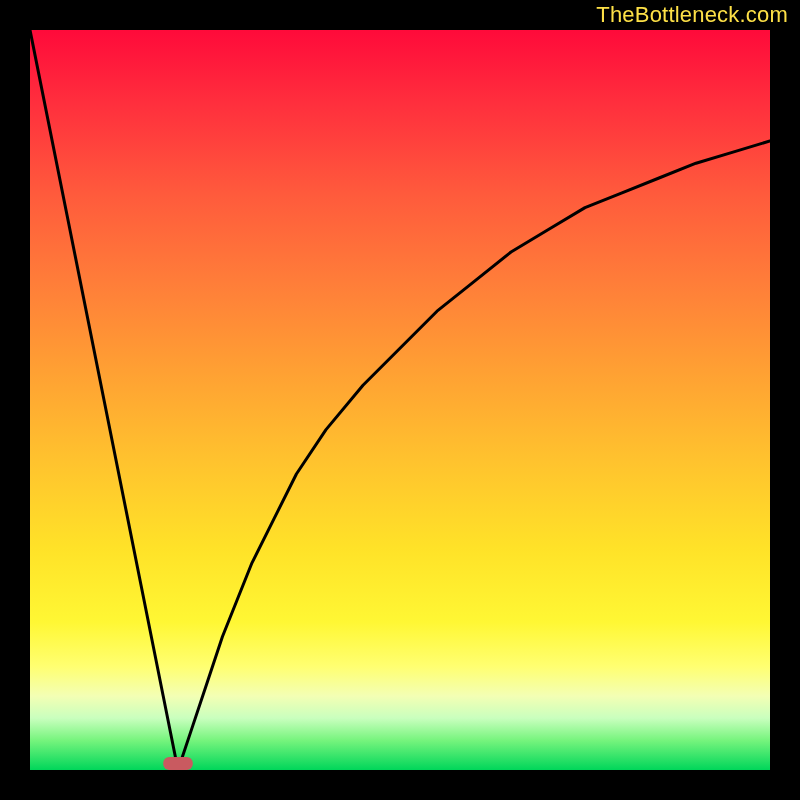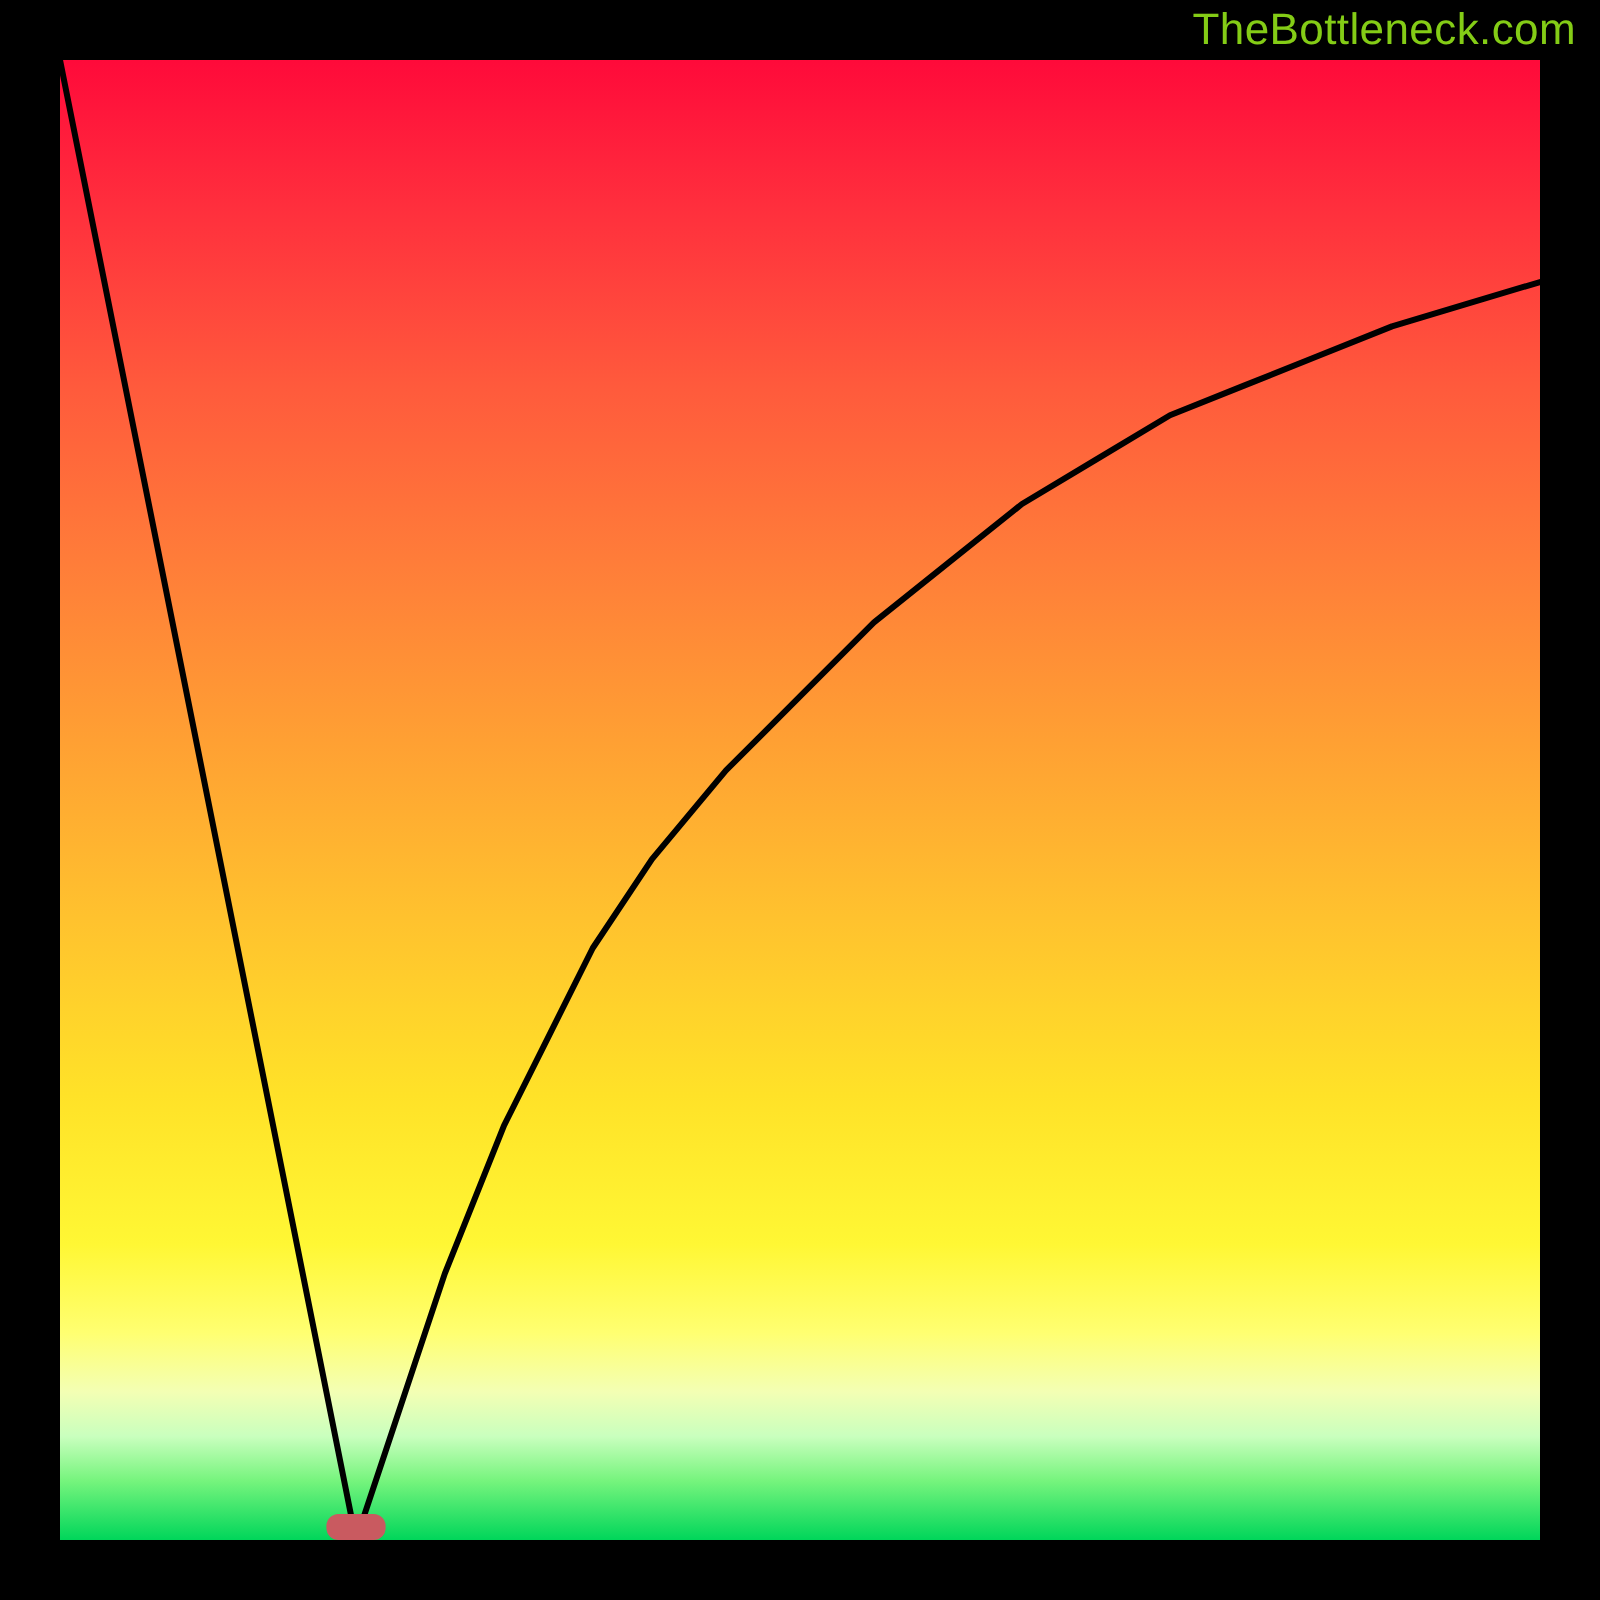--- a/index.html
+++ b/index.html
@@ -44,21 +44,21 @@
     position: absolute;
     left: 0;
     top: 0;
     width: 100%;
     height: 100%;
   }
   .watermark {
     position: absolute;
     top: 2px;
     right: 12px;
-    color: #84cc16;
+    color: #fde047;
     font-size: 22px;
     letter-spacing: 0.2px;
     font-weight: 500;
   }
 </style>
 </head>
 <body>
 
 <div class="frame">
 

